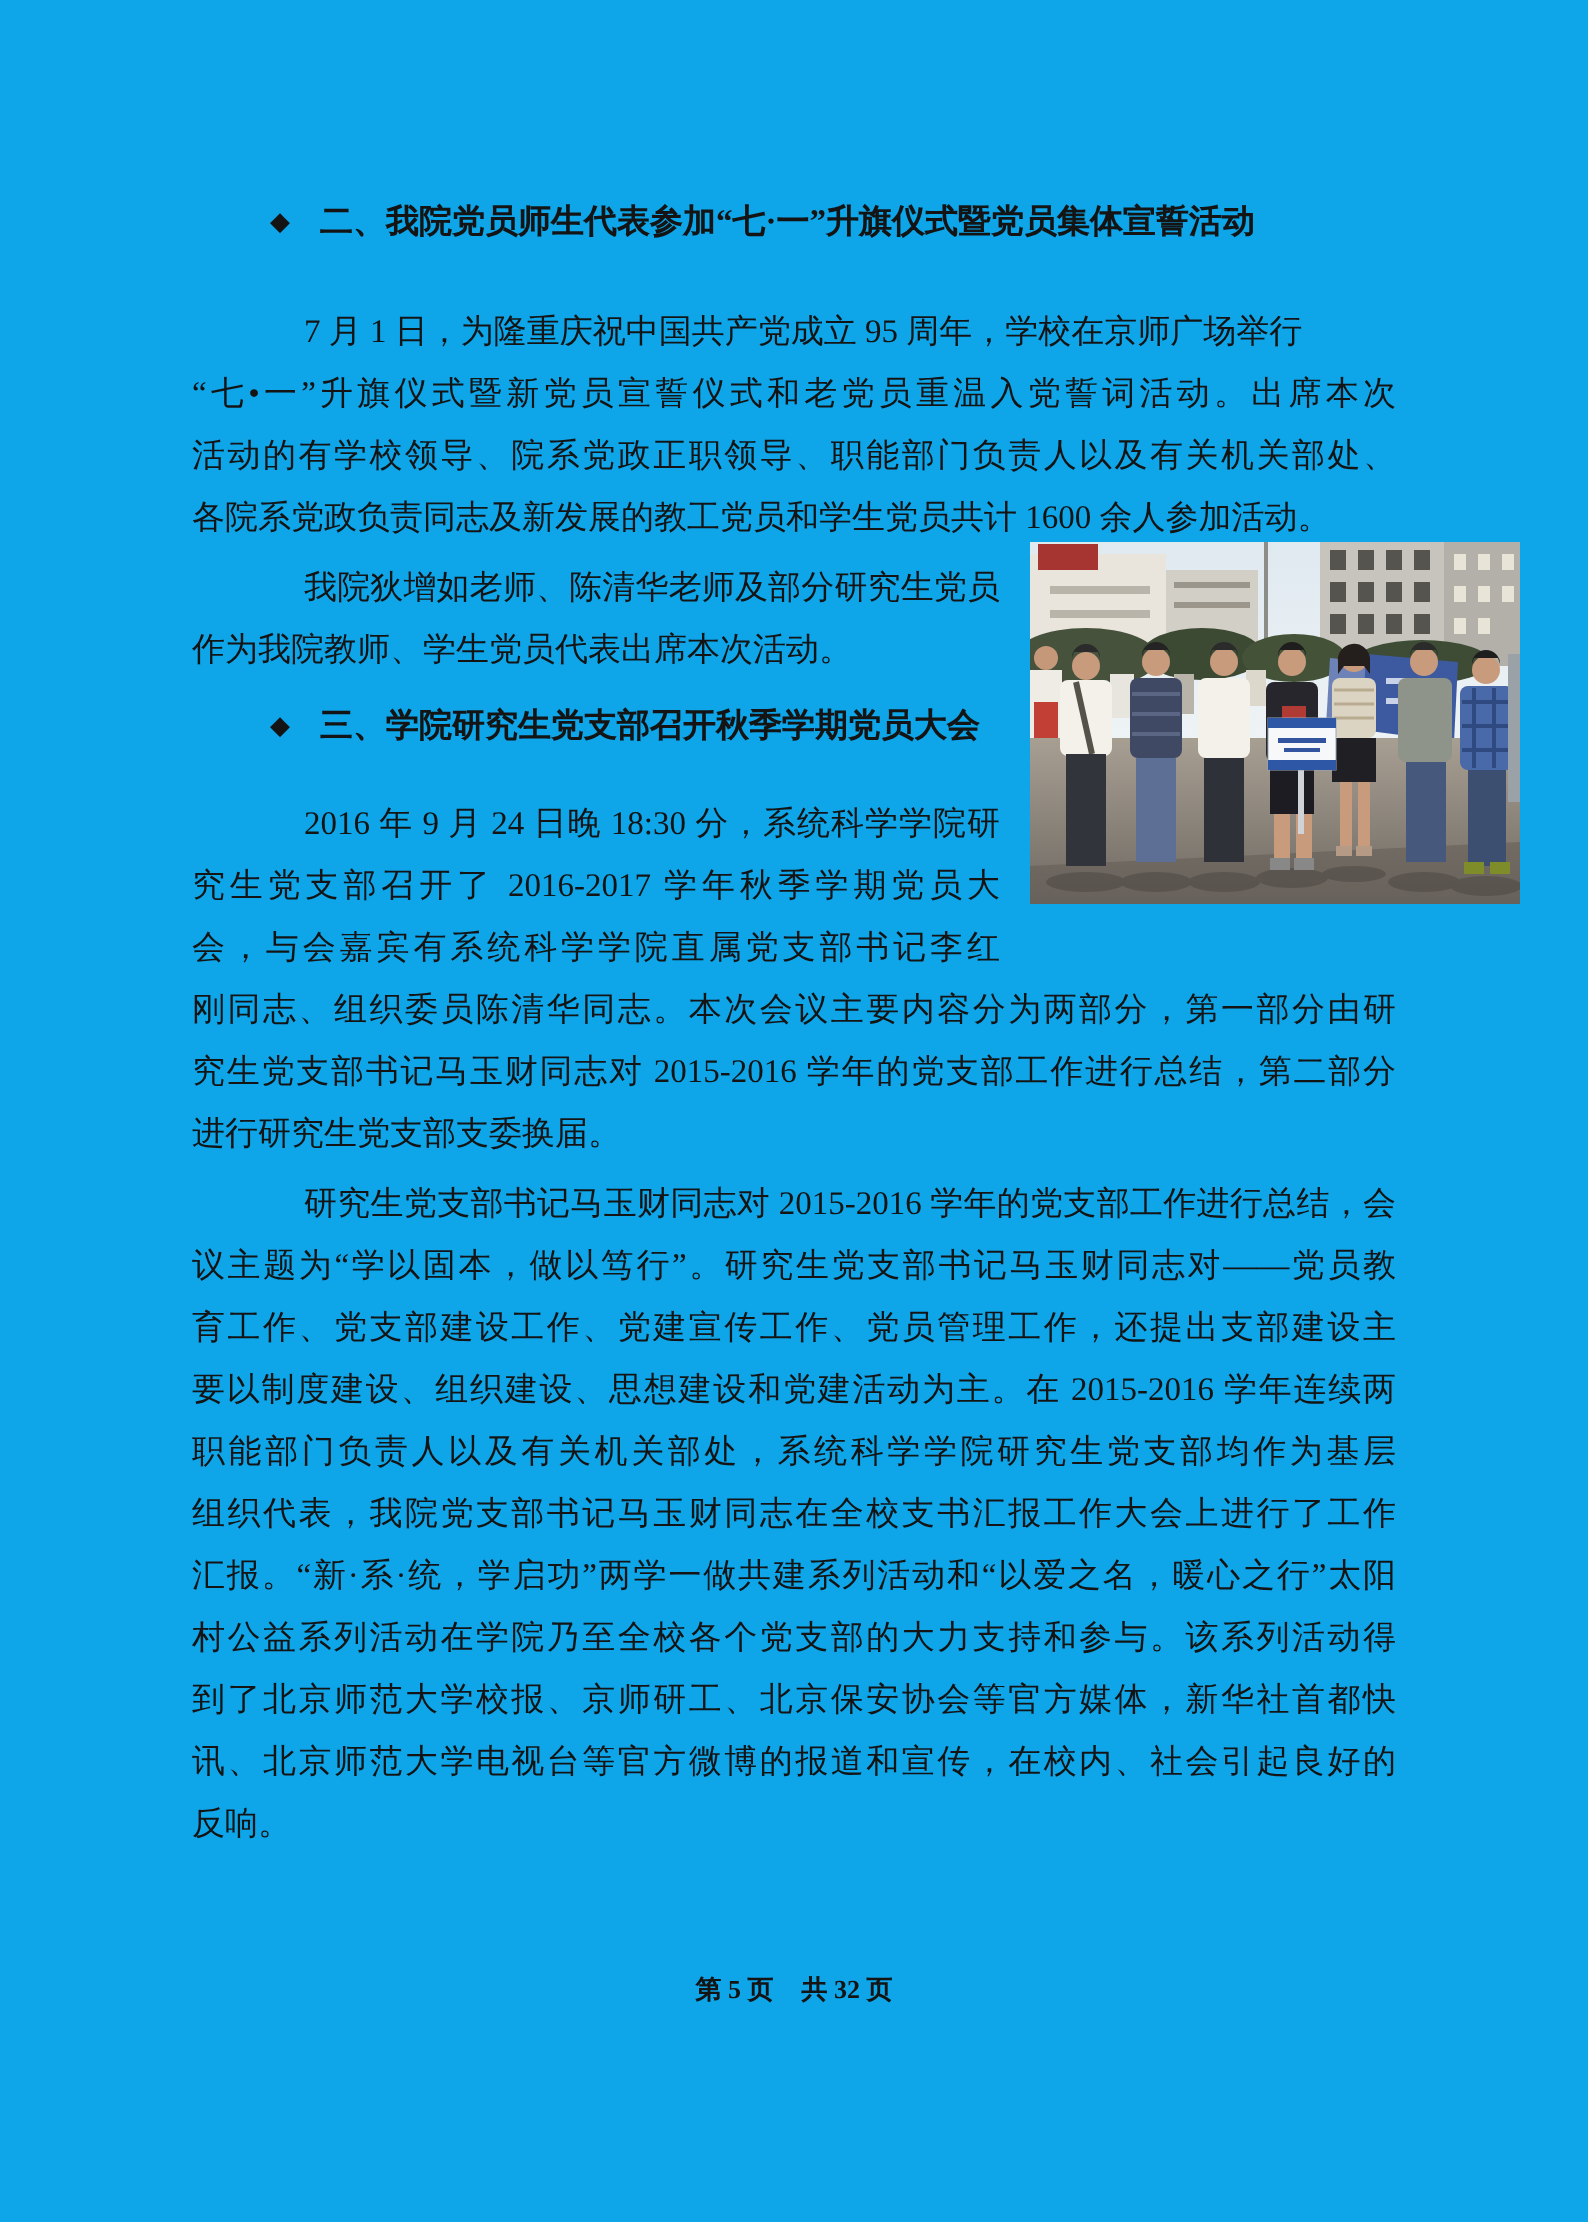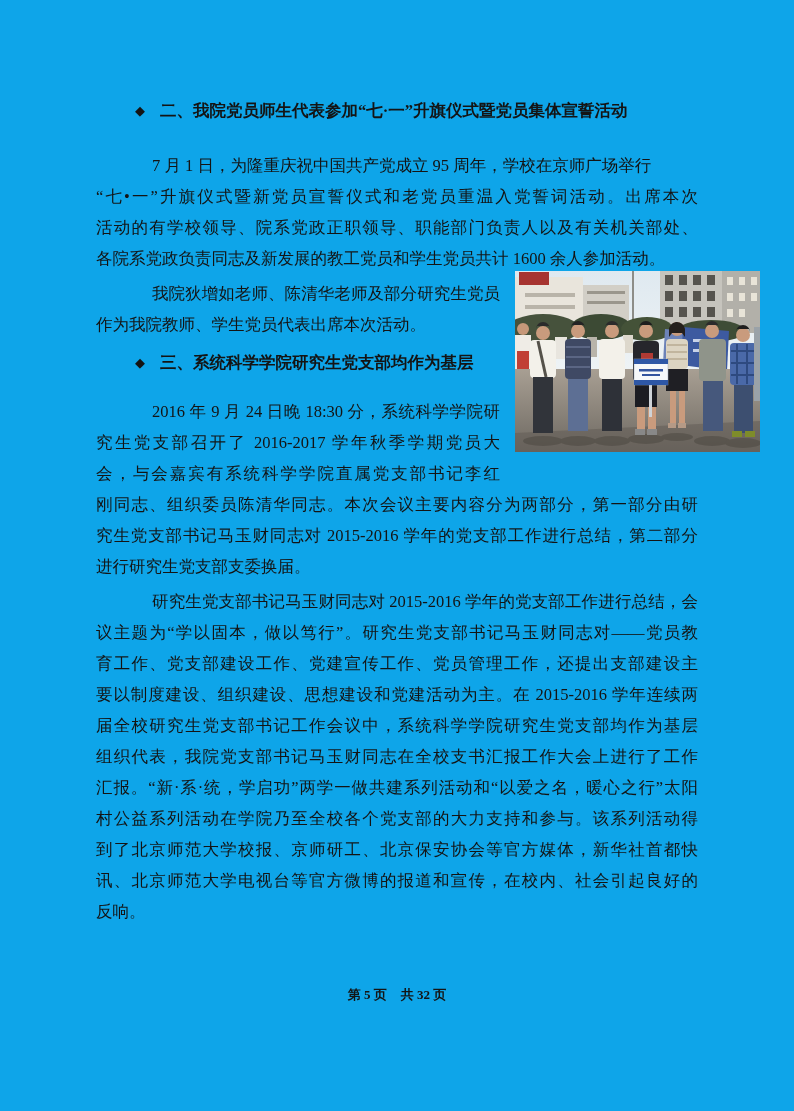--- a/index.html
+++ b/index.html
@@ -91,38 +91,38 @@
       <div class="line">活动的有学校领导、院系党政正职领导、职能部门负责人以及有关机关部处、</div>
       <div class="line nojust">各院系党政负责同志及新发展的教工党员和学生党员共计 1600 余人参加活动。</div>
     </div>
 
     <div class="para p2">
       <div class="line indent narrow">我院狄增如老师、陈清华老师及部分研究生党员</div>
       <div class="line narrow nojust">作为我院教师、学生党员代表出席本次活动。</div>
     </div>
 
     <div class="heading h2">
-      <span class="bullet">◆</span><span>三、系统科学学院研究生党支部均作为基层</span>
+      <span class="bullet">◆</span><span>三、学院研究生党支部召开秋季学期党员大会</span>
     </div>
 
     <div class="para p3">
       <div class="line indent narrow">2016 年 9 月 24 日晚 18:30 分，系统科学学院研</div>
       <div class="line narrow">究生党支部召开了 2016-2017 学年秋季学期党员大</div>
       <div class="line narrow">会，与会嘉宾有系统科学学院直属党支部书记李红</div>
       <div class="line">刚同志、组织委员陈清华同志。本次会议主要内容分为两部分，第一部分由研</div>
       <div class="line">究生党支部书记马玉财同志对 2015-2016 学年的党支部工作进行总结，第二部分</div>
       <div class="line nojust">进行研究生党支部支委换届。</div>
     </div>
 
     <div class="para p4">
       <div class="line indent">研究生党支部书记马玉财同志对 2015-2016 学年的党支部工作进行总结，会</div>
       <div class="line">议主题为“学以固本，做以笃行”。研究生党支部书记马玉财同志对——党员教</div>
       <div class="line">育工作、党支部建设工作、党建宣传工作、党员管理工作，还提出支部建设主</div>
       <div class="line">要以制度建设、组织建设、思想建设和党建活动为主。在 2015-2016 学年连续两</div>
-      <div class="line">届全校研究生党支部书记工作会议中，系统科学学院研究生党支部均作为基层</div>
+      <div class="line">职能部门负责人以及有关机关部处，系统科学学院研究生党支部均作为基层</div>
       <div class="line">组织代表，我院党支部书记马玉财同志在全校支书汇报工作大会上进行了工作</div>
       <div class="line">汇报。“新·系·统，学启功”两学一做共建系列活动和“以爱之名，暖心之行”太阳</div>
       <div class="line">村公益系列活动在学院乃至全校各个党支部的大力支持和参与。该系列活动得</div>
       <div class="line">到了北京师范大学校报、京师研工、北京保安协会等官方媒体，新华社首都快</div>
       <div class="line">讯、北京师范大学电视台等官方微博的报道和宣传，在校内、社会引起良好的</div>
       <div class="line nojust">反响。</div>
     </div>
 
   </div>
 

